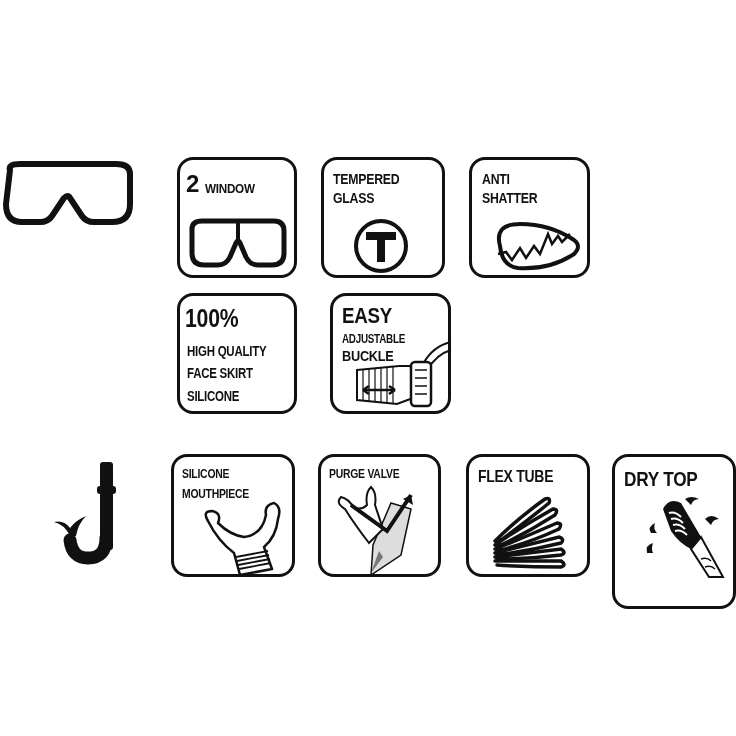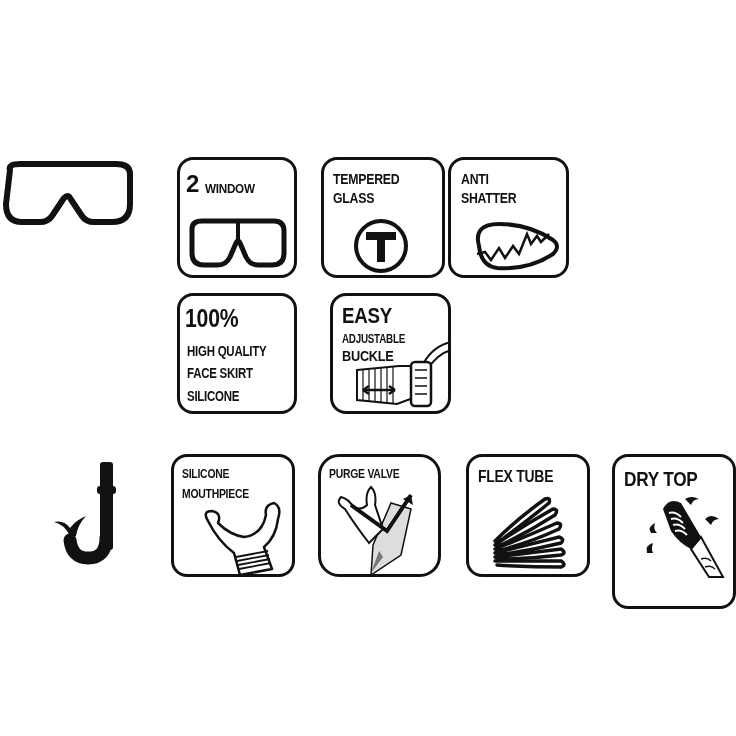--- a/index.html
+++ b/index.html
@@ -34,21 +34,21 @@
 <div class="card" style="left:321px;top:157px;width:124px;height:121px;">
   <span class="lbl" style="left:9px;top:11px;font-size:15px;transform:scaleX(0.82);">TEMPERED</span>
   <span class="lbl" style="left:9px;top:30px;font-size:15px;transform:scaleX(0.82);">GLASS</span>
   <svg style="left:28px;top:58px;" width="58" height="58" viewBox="0 0 58 58">
     <circle cx="29" cy="28" r="25" fill="none" stroke="#111" stroke-width="4"></circle>
     <rect x="14" y="14" width="30" height="8" fill="#111"></rect>
     <rect x="25" y="14" width="8" height="30" fill="#111"></rect>
   </svg>
 </div>
 
-<div class="card" style="left:448px;top:157px;width:121px;height:121px;">
+<div class="card" style="left:469px;top:157px;width:121px;height:121px;">
   <span class="lbl" style="left:10px;top:11px;font-size:15px;transform:scaleX(0.82);">ANTI</span>
   <span class="lbl" style="left:10px;top:30px;font-size:15px;transform:scaleX(0.82);">SHATTER</span>
   <svg style="left:18px;top:58px;" width="94" height="54" viewBox="0 0 94 54">
     <path d="M10,28 Q4,6 30,6 Q60,6 84,22 Q92,28 84,36 Q60,52 28,50 Q12,48 10,28 Z" fill="none" stroke="#111" stroke-width="4"></path>
     <path d="M8,36 L16,34 L22,42 L30,30 L36,40 L44,28 L50,36 L58,16 L62,26 L68,18 L72,24 L80,16" fill="none" stroke="#111" stroke-width="2.5" stroke-linejoin="miter"></path>
   </svg>
 </div>
 
 <div class="card" style="left:177px;top:293px;width:120px;height:121px;">
   <span class="lbl" style="left:5px;top:10px;font-size:25px;transform:scaleX(0.85);">100%</span>
@@ -97,21 +97,21 @@
     <path d="M8,24 Q2,14 12,14 Q22,16 18,26 Q30,38 44,40 Q62,38 66,18 Q64,8 74,6 Q82,10 78,22 Q76,40 64,50 L72,72 L40,78 L34,56 Q18,44 8,24 Z" fill="#fff" stroke="#111" stroke-width="2.5" stroke-linejoin="round"></path>
     <g stroke="#111" stroke-width="1.8">
       <line x1="36" y1="60" x2="68" y2="54"></line>
         <line x1="37" y1="64" x2="69" y2="58"></line>
       <line x1="38" y1="68" x2="70" y2="62"></line>
         <line x1="39" y1="72" x2="71" y2="66"></line>
     </g>
   </svg>
 </div>
 
-<div class="card" style="left:318px;top:454px;width:123px;height:123px;border-radius:21px;">
+<div class="card" style="left:318px;top:454px;width:123px;height:123px;">
   <span class="lbl" style="left:8px;top:10px;font-size:13px;transform:scaleX(0.8);">PURGE VALVE</span>
   <svg style="left:10px;top:28px;" width="100" height="92" viewBox="0 0 100 92">
     <path d="M60,18 L80,24 L70,70 L40,90 L42,60 Z" fill="#ddd" stroke="#111" stroke-width="1.5"></path>
     <path d="M14,24 Q4,18 10,12 Q18,14 22,22 Q30,26 36,20 Q34,8 40,2 Q46,8 44,20 L52,44 L38,58 Q24,40 14,24 Z" fill="#fff" stroke="#111" stroke-width="2"></path>
     <path d="M20,20 L56,46 L80,10" fill="none" stroke="#111" stroke-width="4"></path>
     <path d="M80,10 L72,14 L82,20 Z" fill="#111"></path>
     <path d="M48,66 L40,88 L52,72 Z" fill="#777"></path>
   </svg>
 </div>
 

